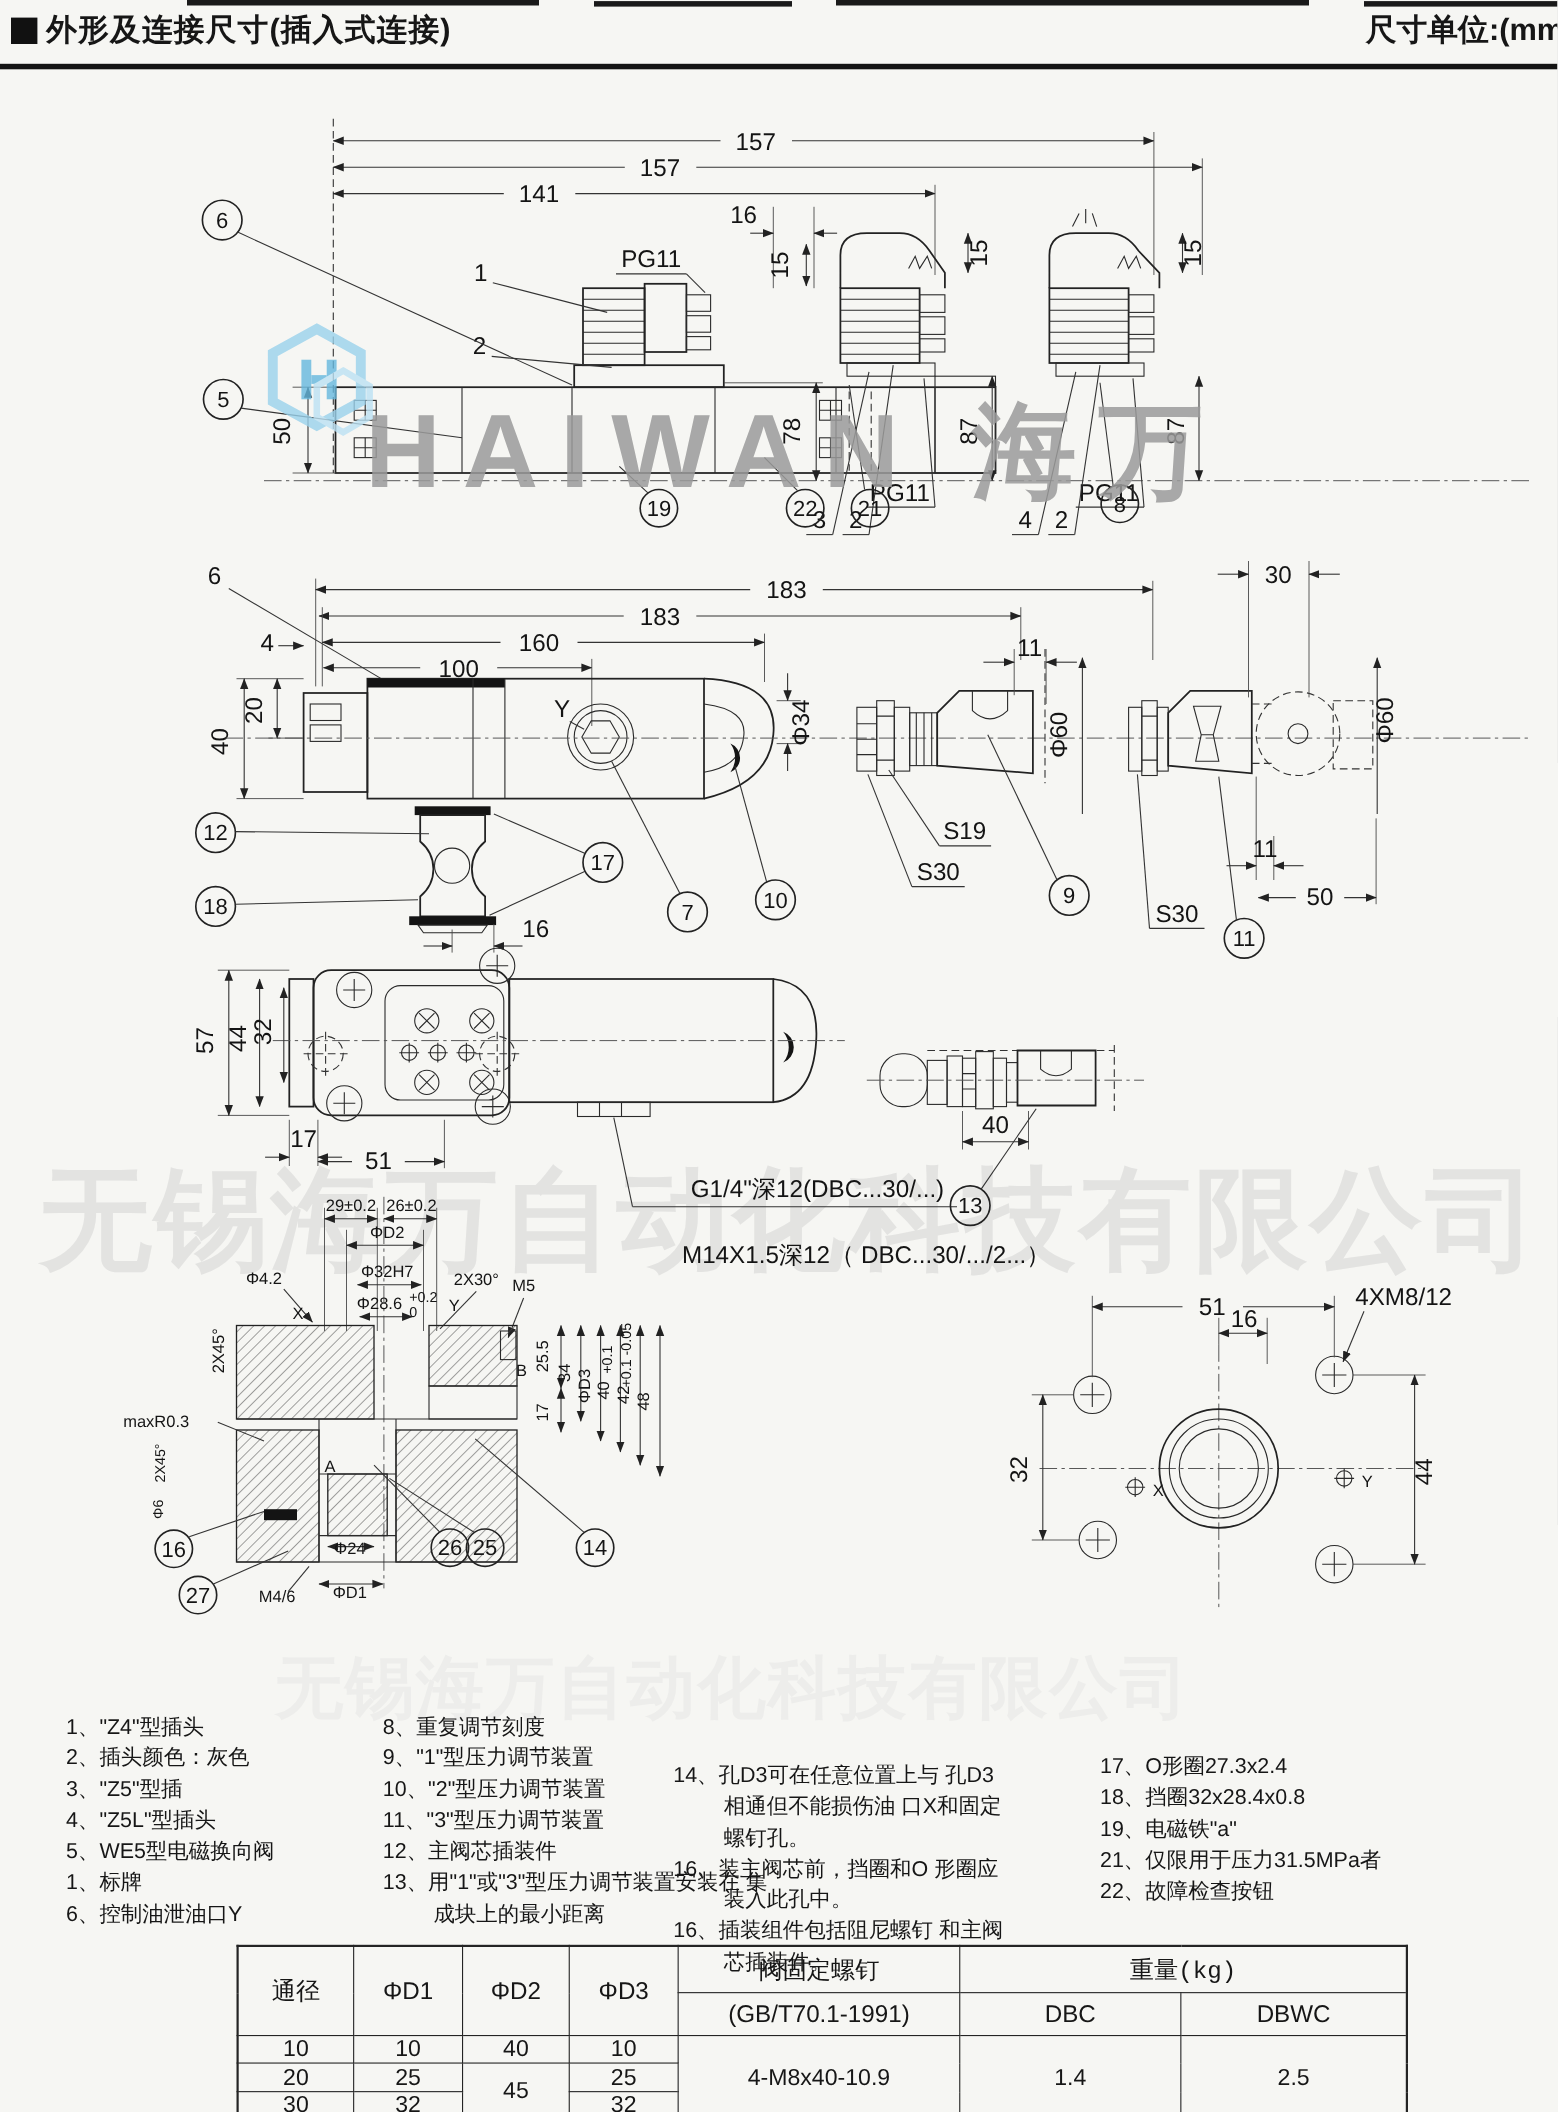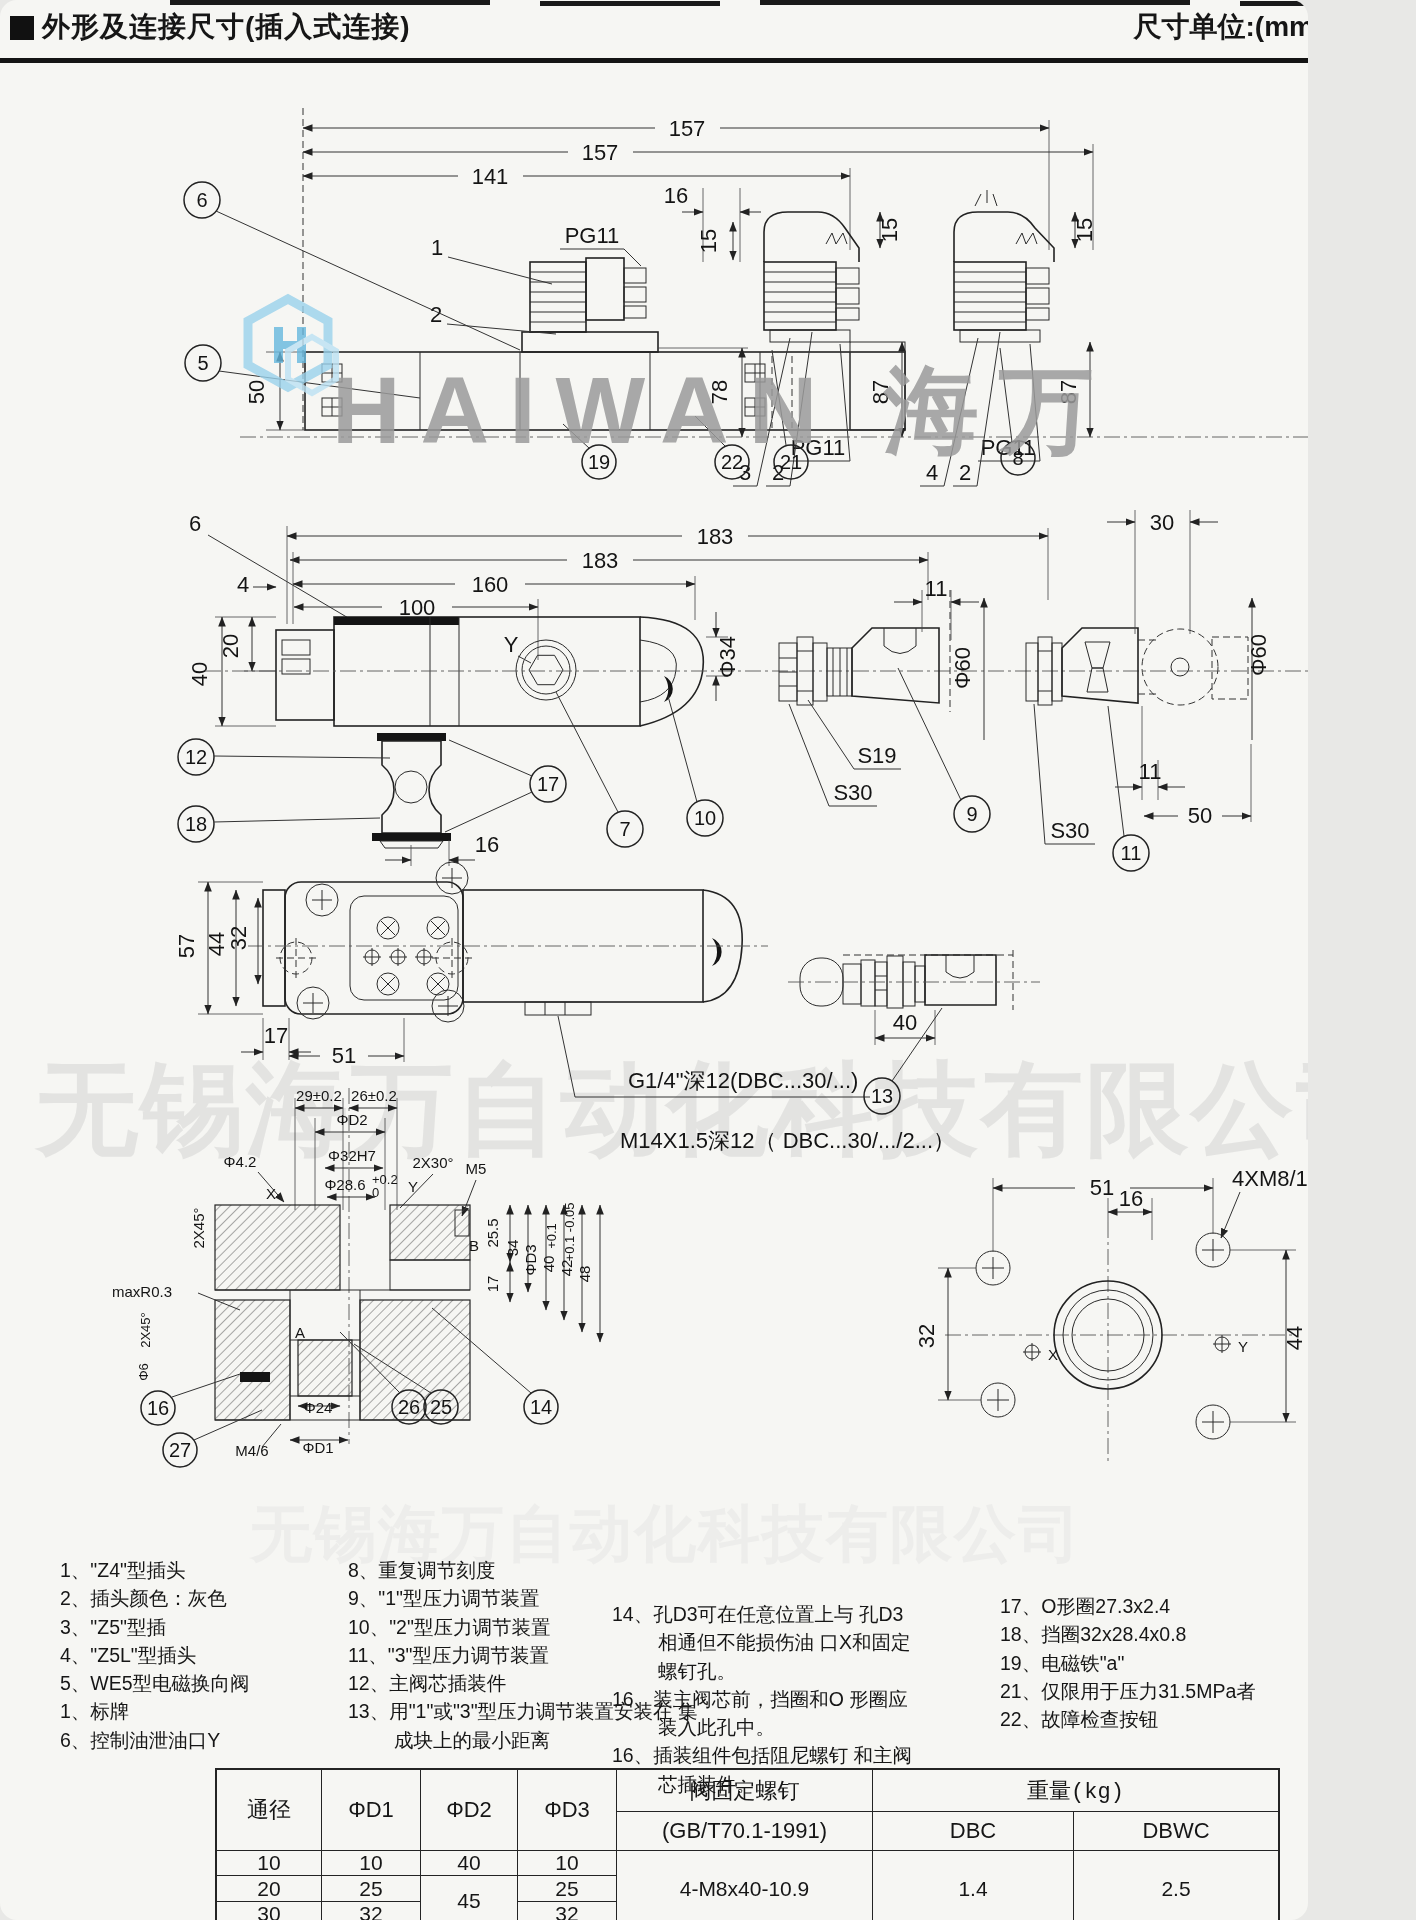--- a/index.html
+++ b/index.html
@@ -1,17 +1,17 @@
 <!DOCTYPE html>
 <html><head>
 <meta charset="utf-8">
 <style>
   html,body{margin:0;padding:0;background:#e8e8e6;}
-  #page{position:relative;width:1308px;height:1920px;background:#f6f6f3;overflow:hidden;
-        font-family:"Liberation Sans",sans-serif;color:#161616;border-radius:17px;}
+  #page{position:relative;width:1416px;height:1920px;background:#f6f6f3;overflow:hidden;
+        font-family:"Liberation Sans",sans-serif;color:#161616;}
   
   #hdr{position:absolute;left:0;top:0;width:100%;height:60px;z-index:5;}
   #hdr .sq{position:absolute;left:10px;top:16px;width:24px;height:24px;background:#111;}
   #hdr .lt{position:absolute;left:42px;top:8px;font-size:28px;font-weight:700;letter-spacing:1px;}
   #hdr .rt{position:absolute;right:-6px;top:8px;font-size:28px;font-weight:700;}
   #rule{position:absolute;left:0;top:58px;width:1416px;height:5px;background:#141414;z-index:5;}
   .speck{position:absolute;top:0;height:5px;background:#1a1a1a;z-index:5;}
   
   #ghost1{position:absolute;left:36px;top:1042px;width:1380px;font-size:102px;font-weight:700;
           letter-spacing:3px;color:#e3e3e1;white-space:nowrap;z-index:1;}

